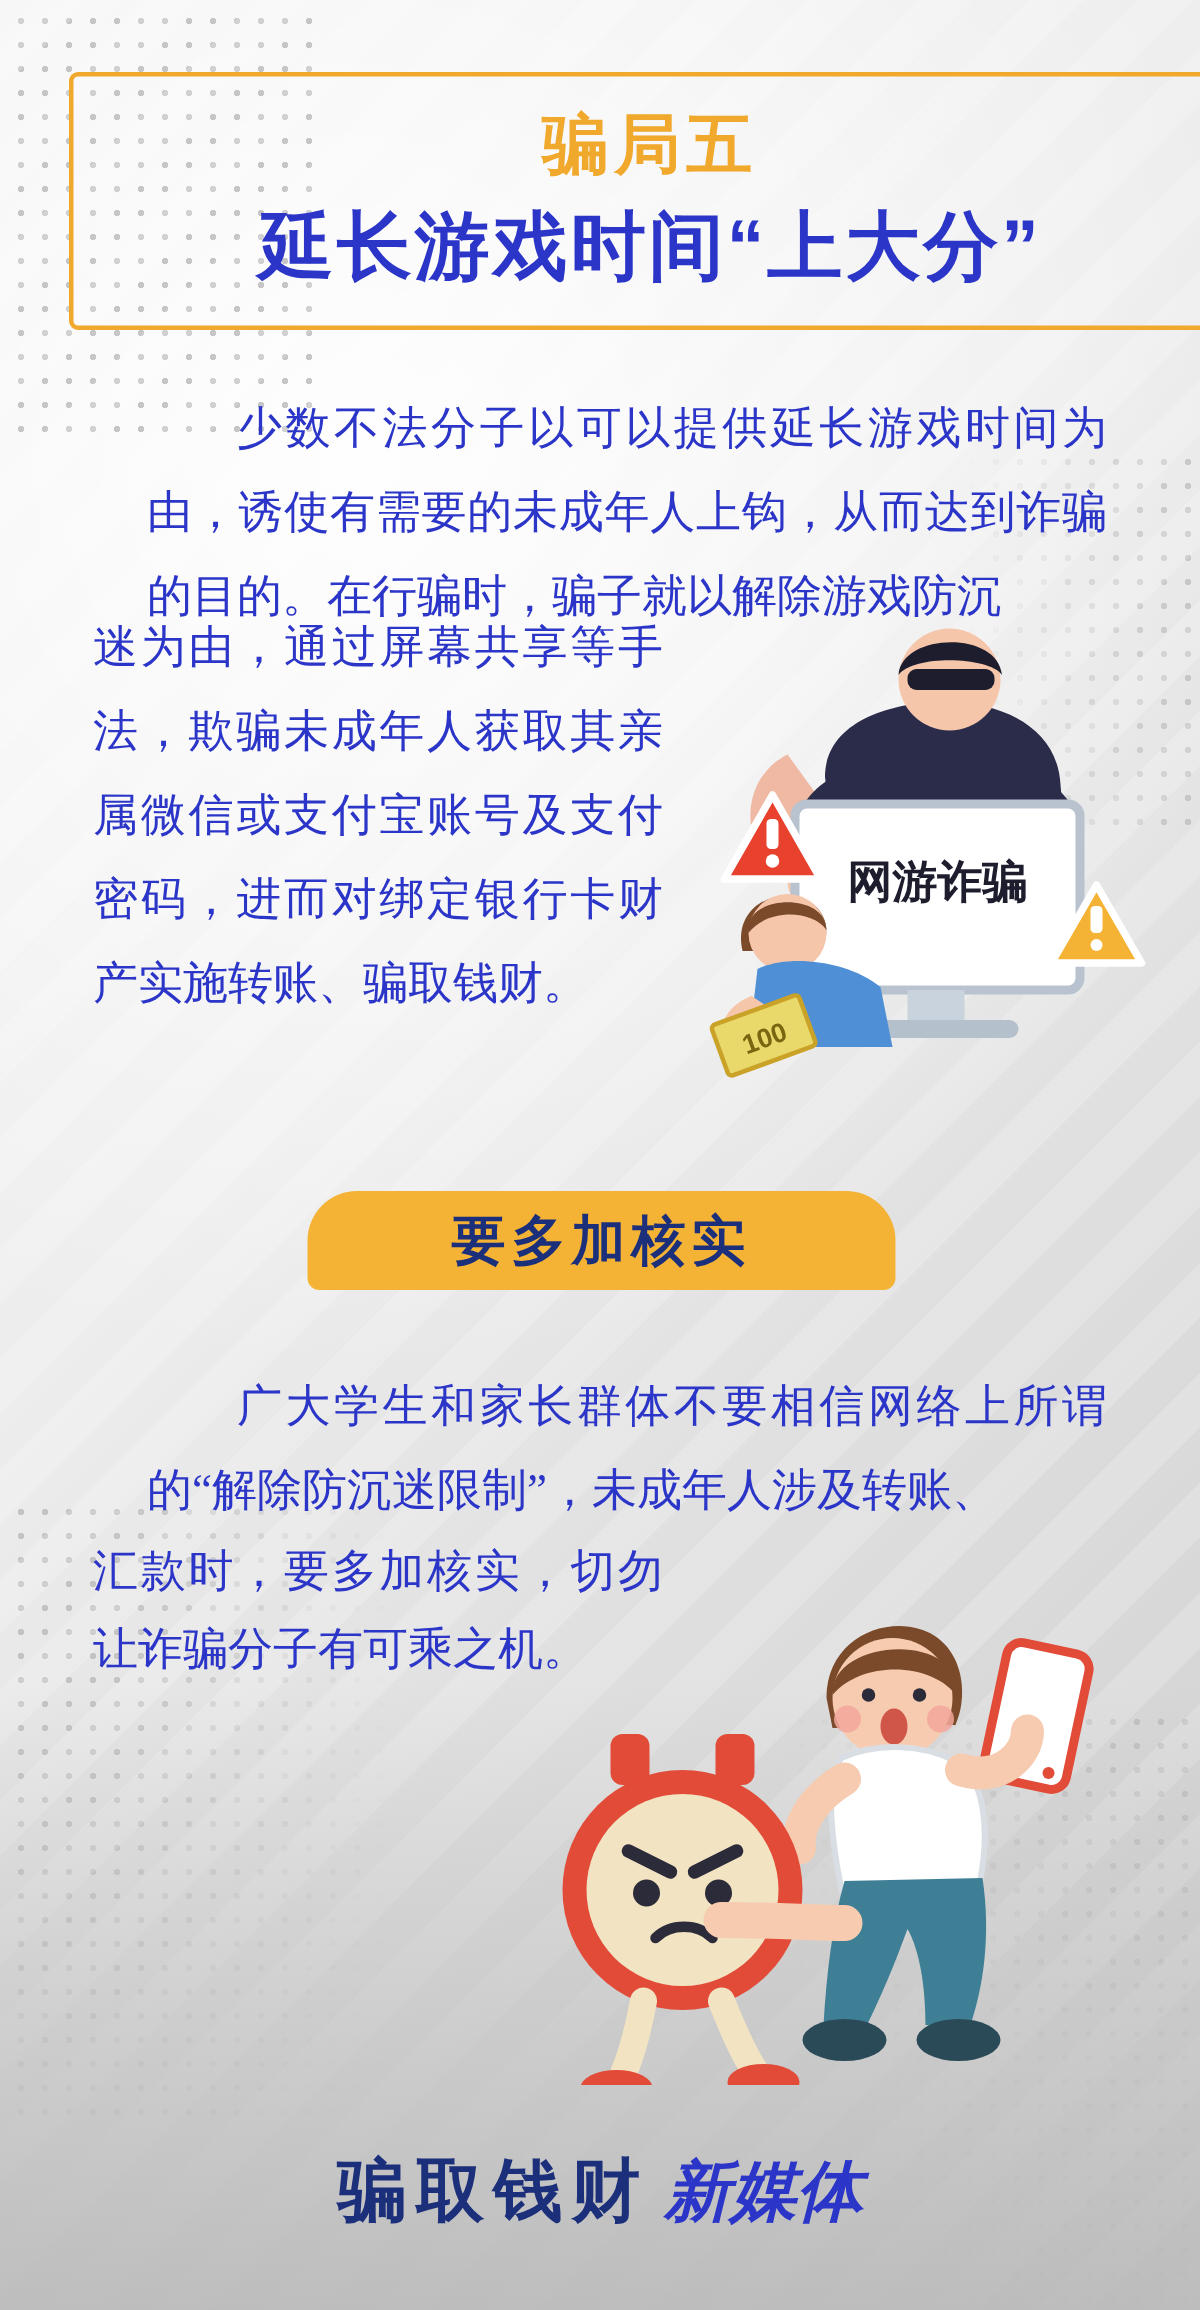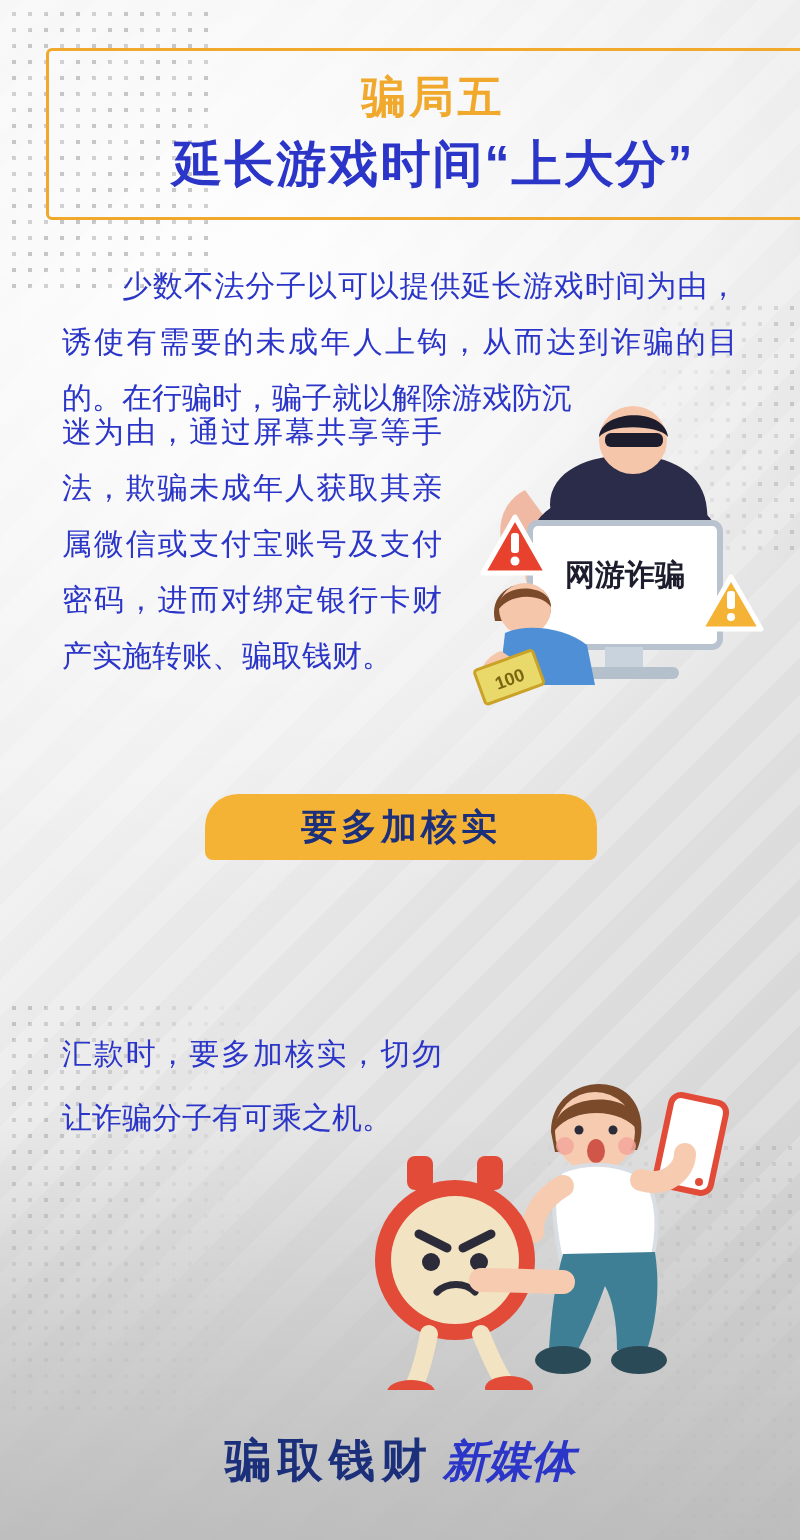--- a/index.html
+++ b/index.html
@@ -119,21 +119,21 @@
     left: 62px;
     top: 404px;
     width: 380px;
     color: #2b35c8;
     font-size: 30px;
     line-height: 56px;
     text-align: justify;
     text-justify: inter-ideograph;
     font-family: "Liberation Serif", serif;
   }
-  .indent { text-indent: 2em; }
+  .indent { text-indent: 2em; margin-left: 36px; }
 
   
   .tip-banner {
     position: absolute;
     left: 205px;
     top: 794px;
     width: 392px;
     height: 66px;
     background: #f5b335;
     border-radius: 33px 33px 8px 8px;
@@ -156,28 +156,28 @@
     top: 910px;
     width: 676px;
   }
   .para2-narrow {
     position: absolute;
     left: 62px;
     top: 1022px;
     width: 380px;
     color: #2b35c8;
     font-size: 30px;
-    line-height: 64px;
+    line-height: 52px;
     text-align: justify;
     text-justify: inter-ideograph;
     font-family: "Liberation Serif", serif;
   }
 
   
-  .illus1 { position: absolute; left: 455px; top: 395px; width: 320px; height: 330px; }
+  .illus1 { position: absolute; left: 455px; top: 408px; width: 320px; height: 330px; }
   .illus2 { position: absolute; left: 355px; top: 1020px; width: 400px; height: 370px; }
 
   
   .footer {
     position: absolute;
     left: 0; right: 0;
     bottom: 44px;
     height: 70px;
     display: flex;
     align-items: center;
@@ -268,20 +268,23 @@
         <rect x="22" y="262" width="62" height="36" rx="3" fill="#e9d96b" stroke="#c9a227" stroke-width="3"></rect>
         <text x="53" y="288" font-family="Liberation Sans, sans-serif" font-size="18" font-weight="bold" fill="#7a6510" text-anchor="middle">100</text>
       </g>
     </svg>
   </div>
 
   <div class="tip-banner">
     <div class="label">要多加核实</div>
   </div>
 
+  <div class="para para2">
+    <span class="indent" style="display:block;">广大学生和家长群体不要相信网络上所谓的“解除防沉迷限制”，未成年人涉及转账、</span>
+  </div>
   <div class="para2-narrow">汇款时，要多加核实，切勿让诈骗分子有可乘之机。</div>
 
   <div class="illus2">
     <svg viewBox="0 0 400 370" width="400" height="370">
 
       <g>
         <rect x="308" y="78" width="56" height="92" rx="10" fill="#ffffff" stroke="#e24b38" stroke-width="6" transform="rotate(12 336 124)"></rect>
         <circle cx="344" cy="162" r="4" fill="#e24b38"></circle>
       </g>
 

